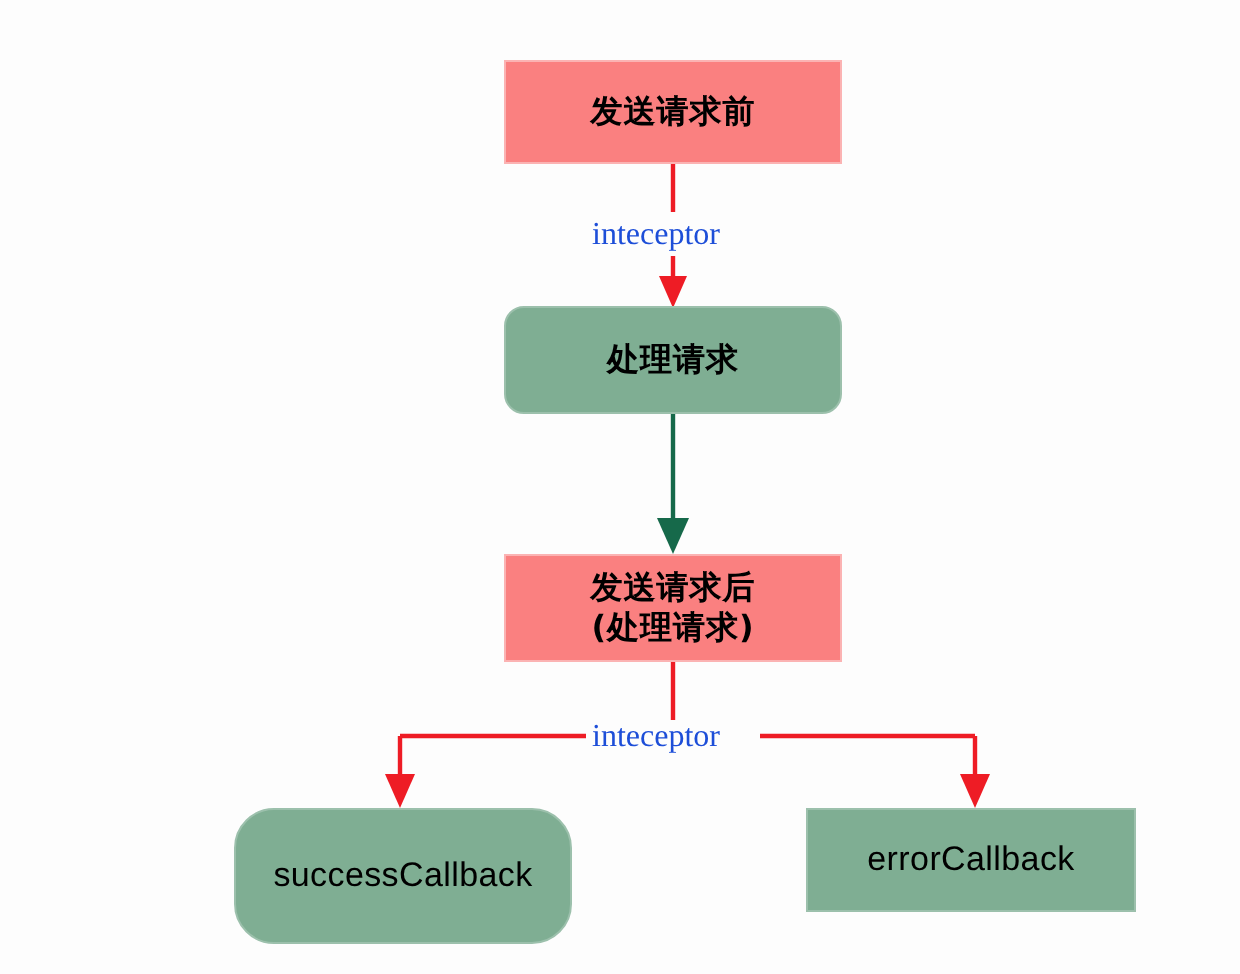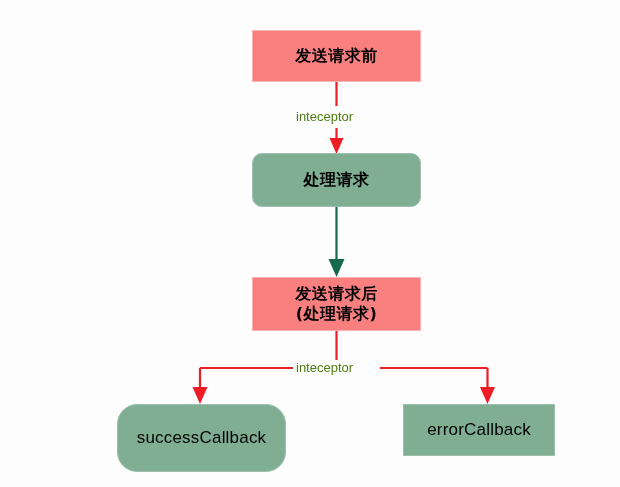--- a/index.html
+++ b/index.html
@@ -54,33 +54,33 @@
     font-size: 17px;
     font-weight: 400;
     letter-spacing: 0.2px;
   }
   .node-label {
     white-space: pre-line;
     display: block;
   }
   .edge-label {
     position: absolute;
-    font-size: 13px;
-    color: #4d7c0f;
+    font-size: 16px;
+    color: #1d4ed8;
     background: #fdfdfd;
     padding: 0 3px;
     white-space: nowrap;
     z-index: 4;
-    font-family: Liberation Sans, sans-serif;
+    font-family: Liberation Serif, serif;
   }
   #n1 { left: 252px; top: 30px;  width: 169px; height: 52px; }
   #n2 { left: 252px; top: 153px; width: 169px; height: 54px; border-radius: 10px; }
   #n3 { left: 252px; top: 277px; width: 169px; height: 54px; }
   #n4 { left: 117px; top: 404px; width: 169px; height: 68px; border-radius: 20px; }
-  #n5 { left: 403px; top: 404px; width: 152px; height: 52px; }
+  #n5 { left: 403px; top: 404px; width: 165px; height: 52px; }
   #lbl1 { left: 293px; top: 109px; }
   #lbl2 { left: 293px; top: 360px; }
 </style>
 </head>
 <body>
 
 <div id="canvas">
 
   <svg id="edges" viewBox="0 0 620 487" width="620" height="487" xmlns="http://www.w3.org/2000/svg">
 

